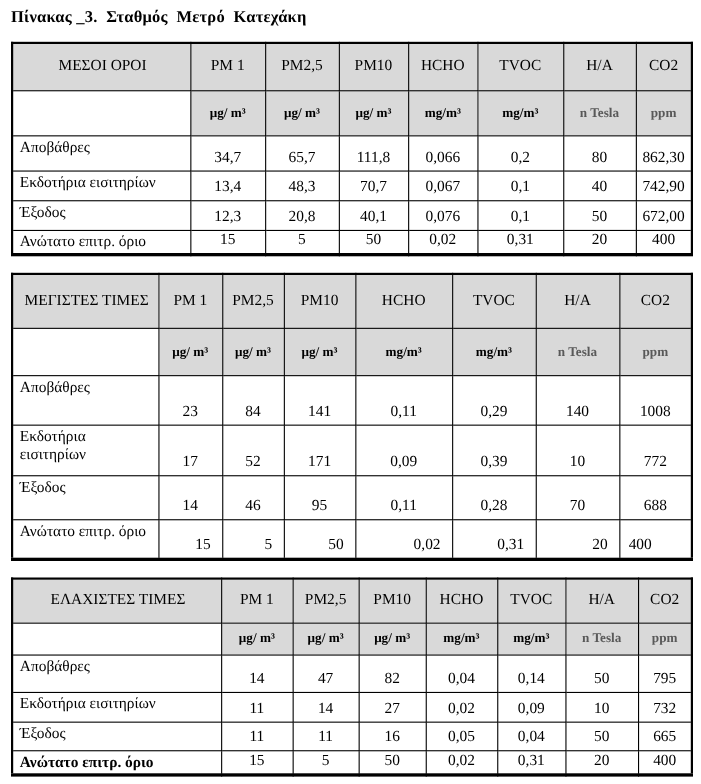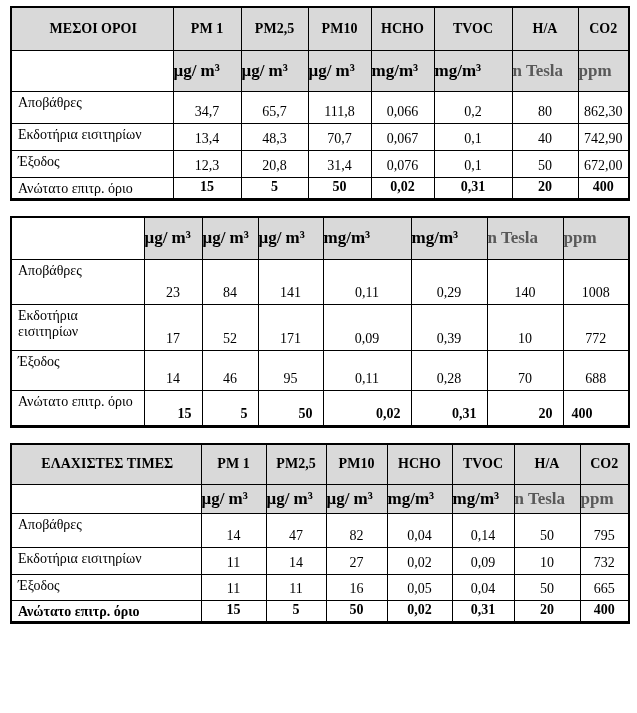--- a/index.html
+++ b/index.html
@@ -3,41 +3,42 @@
 <meta charset="utf-8">
 <style>
   html,body { margin:0; padding:0; background:#ffffff; }
   body { width:637px; height:713px; font-family:"Liberation Serif", serif; color:#000; }
   .page { padding:6px 9px 0 10px; }
   .title { font-size:15px; font-weight:bold; white-space:pre; margin:2px 0 13px 0; letter-spacing:0.2px; }
   table { border-collapse:collapse; table-layout:fixed; width:618px; border:2px solid #000; border-bottom-width:3px; }
   .gap { height:15px; }
   td { border:1px solid #000; font-size:14px; overflow:hidden; padding:0; }
   
-  tr.hdr td { font-weight:bold; text-align:center; vertical-align:middle; background:#d9d9d9; }
+  tr.hdr td { font-weight:normal; text-align:center; vertical-align:middle; background:#d9d9d9; }
   td.ylw { background:#ffff00; text-align:left; padding-left:6px; padding-right:4px; }
   td.wht { background:#ffffff; }
   
-  tr.unt td { font-weight:bold; text-align:left; vertical-align:middle; background:#d9d9d9; font-size:17px; }
+  tr.unt td { font-weight:bold; text-align:center; vertical-align:middle; background:#d9d9d9; font-size:12px; }
   tr.unt td.blank { background:#ffffff; }
   td.muted { color:#595959; }
   
   td.lbl { vertical-align:top; padding-top:3px; padding-left:6px; padding-right:4px; background:#fff; }
   td.val { vertical-align:bottom; text-align:center; padding-bottom:3px; background:#fff; }
-  tr.lim td { font-weight:bold; }
+  tr.lim td { font-weight:normal; }
   tr.lim td.lbl { font-weight:normal; }
   tr.lim td.lbl.b { font-weight:bold; }
   td.ra { text-align:right; padding-right:10px; }
   td.la { text-align:left; padding-left:8px; }
 </style>
 </head>
 <body>
 
 <div class="page">
 
+  <div class="title">Πίνακας _3.  Σταθμός  Μετρό  Κατεχάκη</div>
 
   <table>
     <colgroup>
       <col style="width:162px">
         <col style="width:68px">
         <col style="width:67px">
         <col style="width:63px">
       <col style="width:63px">
         <col style="width:78px">
         <col style="width:66px">
@@ -81,21 +82,21 @@
       <td class="val">70,7</td>
       <td class="val">0,067</td>
       <td class="val">0,1</td>
       <td class="val">40</td>
       <td class="val">742,90</td>
     </tr>
     <tr style="height:27px">
       <td class="lbl">Έξοδος</td>
       <td class="val">12,3</td>
       <td class="val">20,8</td>
-      <td class="val">31,4</td>
+      <td class="val">40,1</td>
       <td class="val">0,076</td>
       <td class="val">0,1</td>
       <td class="val">50</td>
       <td class="val">672,00</td>
     </tr>
     <tr class="lim" style="height:22px">
       <td class="lbl">Ανώτατο επιτρ. όριο</td>
       <td class="val">15</td>
       <td class="val">5</td>
       <td class="val">50</td>
@@ -114,20 +115,30 @@
       <col style="width:133px">
         <col style="width:58px">
         <col style="width:56px">
         <col style="width:65px">
       <col style="width:88px">
         <col style="width:76px">
         <col style="width:76px">
         <col style="width:66px">
     </colgroup>
     <tbody>
+        <tr class="hdr" style="height:50px">
+      <td class="ylw">ΜΕΓΙΣΤΕΣ ΤΙΜΕΣ</td>
+      <td class="wht">PM 1</td>
+      <td>PM2,5</td>
+      <td>PM10</td>
+      <td>HCHO</td>
+      <td>TVOC</td>
+      <td>H/A</td>
+      <td>CO2</td>
+    </tr>
     <tr class="unt" style="height:43px">
       <td class="blank"></td>
       <td>μg/ m³</td>
       <td>μg/ m³</td>
       <td>μg/ m³</td>
       <td>mg/m³</td>
       <td>mg/m³</td>
       <td class="muted">n Tesla</td>
       <td class="muted">ppm</td>
     </tr>

